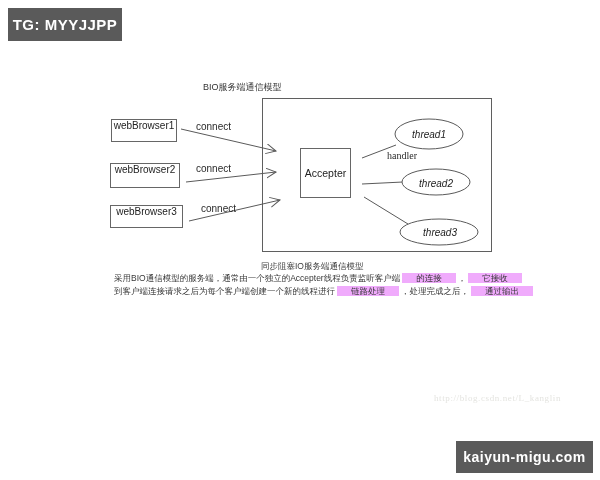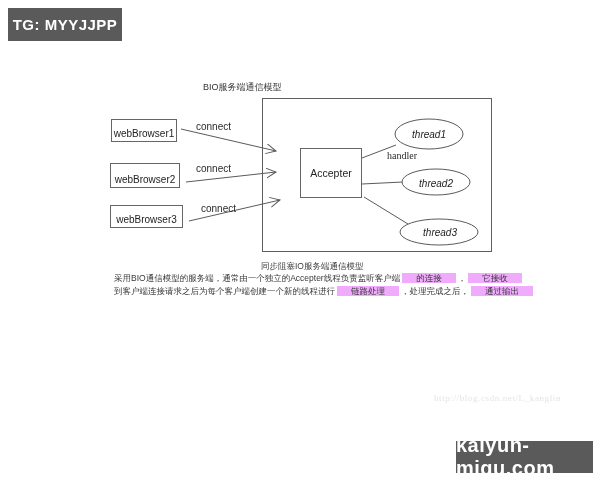--- a/index.html
+++ b/index.html
@@ -6,34 +6,34 @@
   body {
     width:600px; height:480px; background:#ffffff; position:relative; overflow:hidden;
     font-family:"Liberation Sans", sans-serif;
   }
   .abs { position:absolute; }
   .badge {
     background:#5a5a5a; color:#ffffff; font-weight:bold;
     display:flex; align-items:center; justify-content:center; letter-spacing:0.5px;
   }
   #tg-badge { left:8px; top:8px; width:114px; height:33px; font-size:15px; }
-  #kaiyun-badge { left:456px; top:441px; width:137px; height:32px; font-size:20px; }
+  #kaiyun-badge { left:456px; top:441px; width:137px; height:32px; font-size:14px; }
 
   #diagram-svg { left:0; top:0; }
 
   .node-box {
     border:1px solid #666666; background:#ffffff; box-sizing:border-box;
-    display:flex; align-items:flex-end; justify-content:center;
+    display:flex; justify-content:center;
     font-size:10px; color:#222222; padding-bottom:2px;
   }
   #client-box-1 { left:111px; top:119px; width:66px; height:23px; }
   #client-box-2 { left:110px; top:163px; width:70px; height:25px; }
   #client-box-3 { left:110px; top:205px; width:73px; height:23px; }
   #accepter-box {
-    left:300px; top:148px; width:62px; height:50px;
+    left:300px; top:148px; width:51px; height:50px;
     align-items:center; padding-bottom:0; font-size:10.5px;
   }
 
   .lbl { font-size:10px; color:#2a2a2a; white-space:nowrap; }
   #connect-label-1 { left:196px; top:121px; }
   #connect-label-2 { left:196px; top:163px; }
   #connect-label-3 { left:201px; top:203px; }
   #handler-label  { left:387px; top:150px;font-family:Liberation Serif, serif; }
 
   .thread-label {

